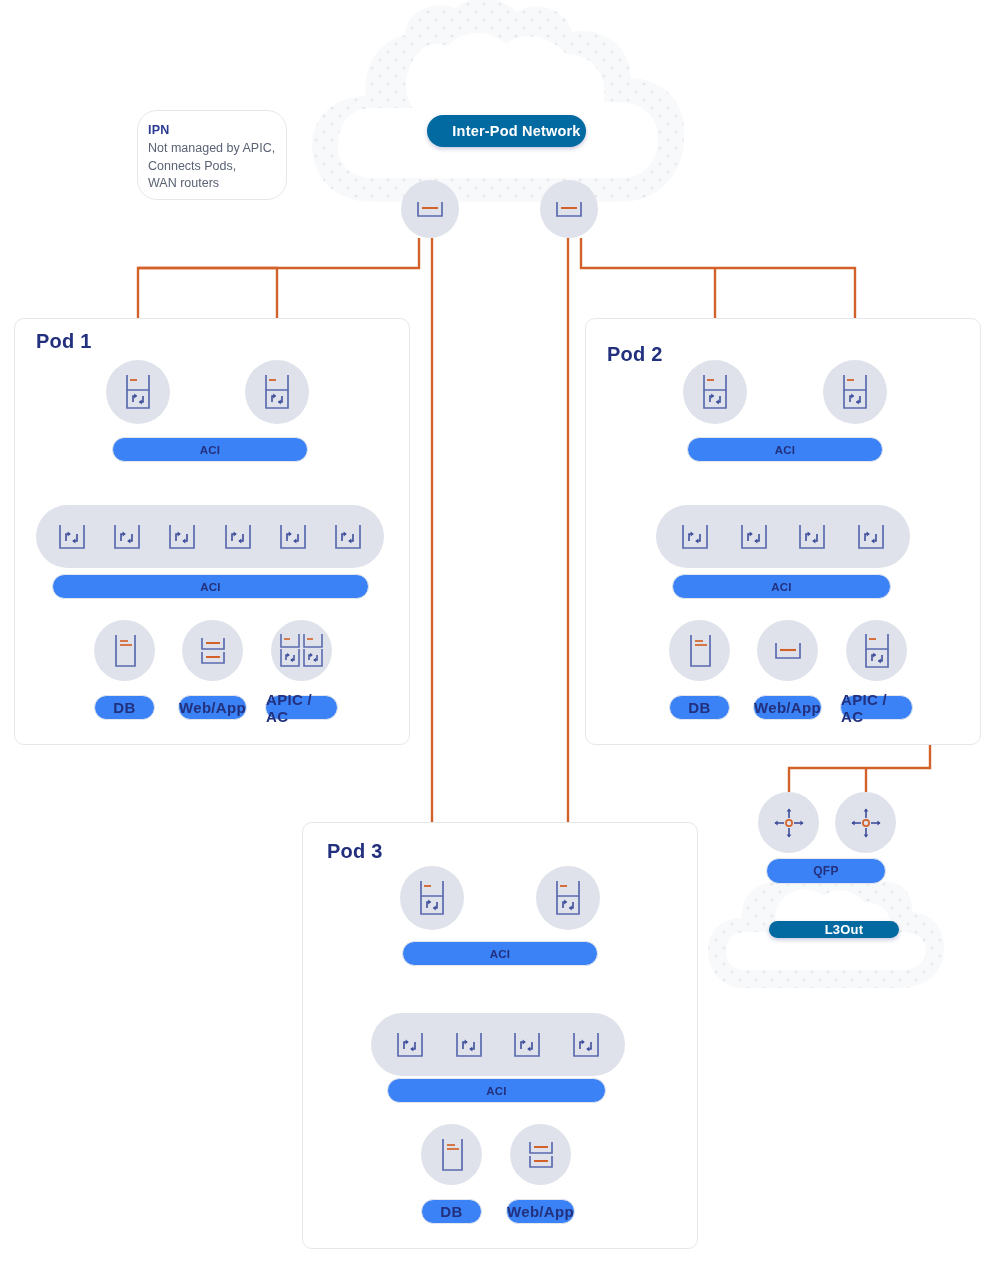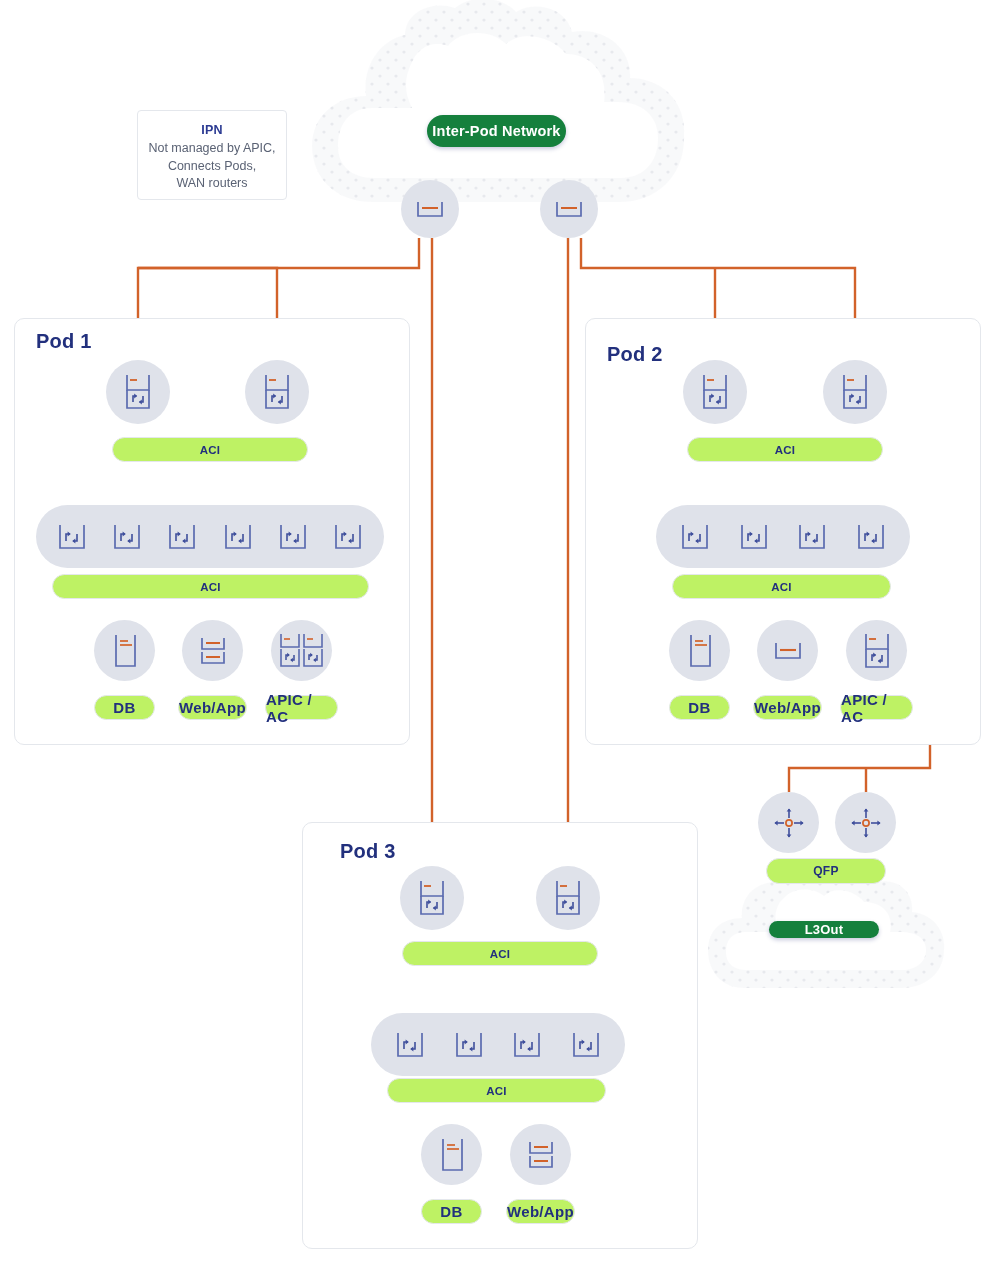--- a/index.html
+++ b/index.html
@@ -7,33 +7,33 @@
        font-family:"Liberation Sans","DejaVu Sans",sans-serif;
        -webkit-font-smoothing:antialiased;}
   #stage{position:absolute;left:0;top:0;width:992px;height:1263px;overflow:hidden;}
   svg.layer{position:absolute;left:0;top:0;width:992px;height:1263px;}
 
   
   .pod-frame{position:absolute;border:1px solid #e4e7ec;border-radius:10px;background:#ffffff;}
   .pod-label{position:absolute;font-size:20px;font-weight:700;color:#22307d;letter-spacing:.2px;}
 
   
-  .note-card{position:absolute;border:1px solid #e4e7ec;border-radius:4px;background:#fff;
-             box-sizing:border-box;padding:12px 10px 13px;text-align:center;}
+  .note-card{position:absolute;border:1px solid #e4e7ec;border-radius:20px;background:#fff;
+             box-sizing:border-box;padding:12px 10px 13px;text-align:left;}
   .note-title{font-size:12.5px;font-weight:700;color:#2b3a92;margin-bottom:3px;letter-spacing:.2px;}
   .note-line{font-size:12.5px;color:#5a6274;line-height:17.5px;}
 
   
-  .badge-blue{position:absolute;background:#15803d;color:#fff;border-radius:999px;
+  .badge-blue{position:absolute;background:#0369a1;color:#fff;border-radius:999px;
               display:flex;align-items:center;justify-content:center;
               font-size:14.5px;font-weight:600;letter-spacing:.2px;
-              box-shadow:0 2px 4px rgba(30,40,120,.25);}
-
-  
-  .pill{position:absolute;background:#bef264;border:1px solid #e4e7ec;border-radius:999px;
+              box-shadow:0 2px 4px rgba(30,40,120,.25);padding-left:20px;}
+
+  
+  .pill{position:absolute;background:#3b82f6;border:1px solid #e4e7ec;border-radius:999px;
         display:flex;align-items:center;justify-content:center;box-sizing:border-box;
         font-size:12px;color:#22307d;font-weight:600;letter-spacing:.3px;}
   .pill.aci{font-size:11.5px;}
   .pill.ep-label{font-size:15px;font-weight:600;}
 
   
   .bubble{position:absolute;background:#dfe2ea;border-radius:50%;
           display:flex;align-items:center;justify-content:center;}
 
   
@@ -392,21 +392,21 @@
       <line x1="27" y1="22" x2="36" y2="22" stroke="#3f4f9c" stroke-width="1.6"></line>
       <path d="M33.4,19.6 L36.6,22 L33.4,24.4" fill="#3f4f9c"></path>
     </svg>
   </div>
 
   <div class="pill" style="left:766px;top:858px;width:120px;height:26px;">QFP</div>
 
   <div class="badge-blue" style="left:769px;top:921px;width:110px;height:17px;font-size:13px;">L3Out</div>
 
   <div class="pod-frame" style="left:302px;top:822px;width:394px;height:425px;"></div>
-  <div class="pod-label" style="left:340px;top:840px;">Pod 3</div>
+  <div class="pod-label" style="left:327px;top:840px;">Pod 3</div>
 
   <div class="bubble" style="left:400px;top:866px;width:64px;height:64px;">
     <svg class="ico" width="34" height="40" viewBox="0 0 34 40">
       <path d="M6,3 L6,18 L28,18 L28,3" fill="none" stroke="#5b6bb0" stroke-width="1.7"></path>
       <line x1="9" y1="8" x2="16" y2="8" stroke="#d2622a" stroke-width="1.8"></line>
       <path d="M6,18 L6,36 L28,36 L28,18" fill="none" stroke="#5b6bb0" stroke-width="1.7"></path>
       <path d="M12,30 L12,24 L15.5,24" fill="none" stroke="#3f4f9c" stroke-width="1.6"></path>
       <path d="M13.2,21.6 L16.2,24 L13.2,26.4" fill="#3f4f9c"></path>
       <path d="M22,24 L22,30 L18.5,30" fill="none" stroke="#3f4f9c" stroke-width="1.6"></path>
       <path d="M20.8,32.4 L17.8,30 L20.8,27.6" fill="#3f4f9c"></path>

